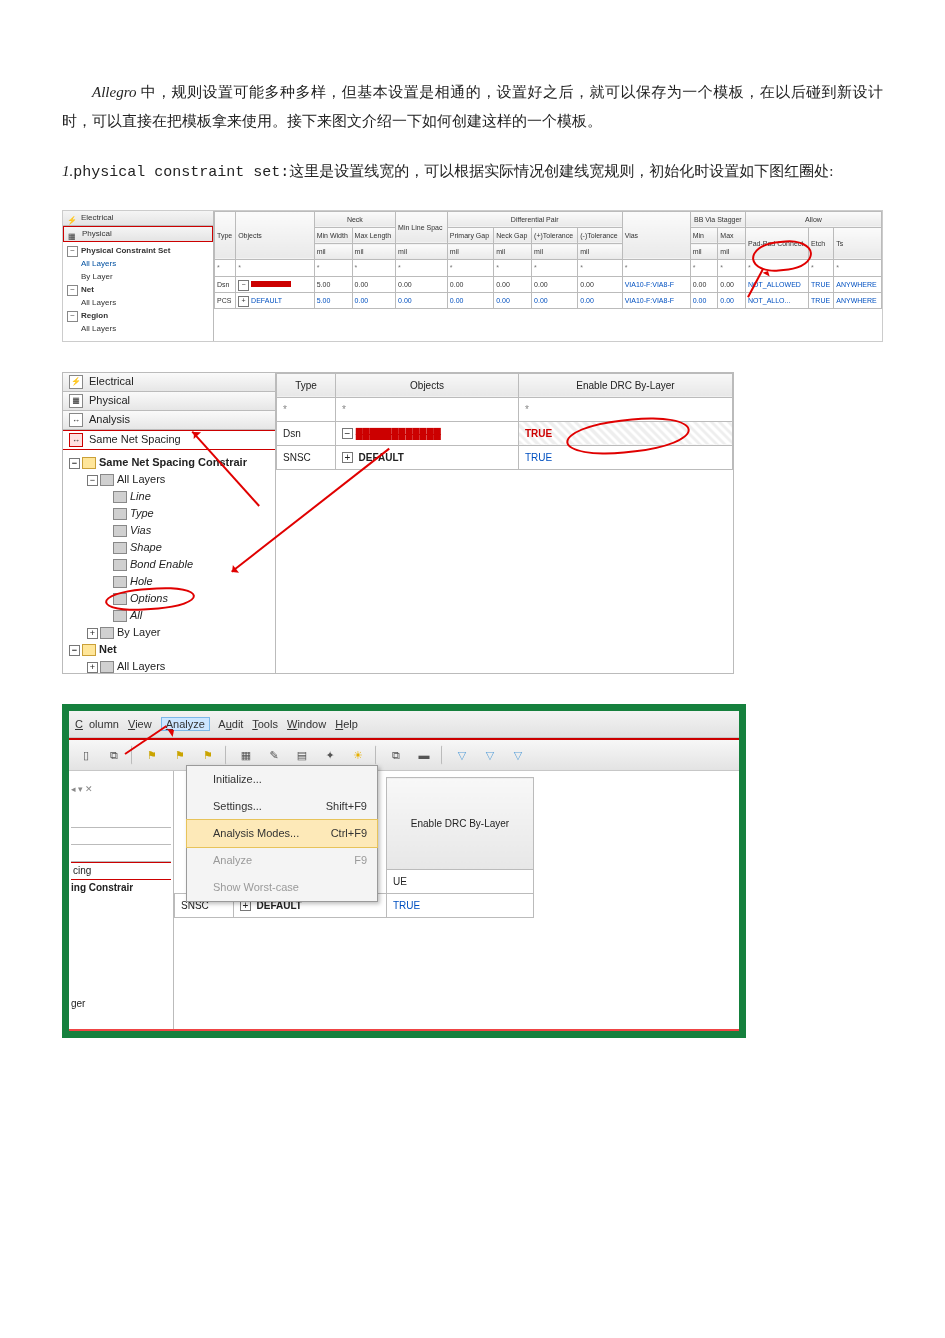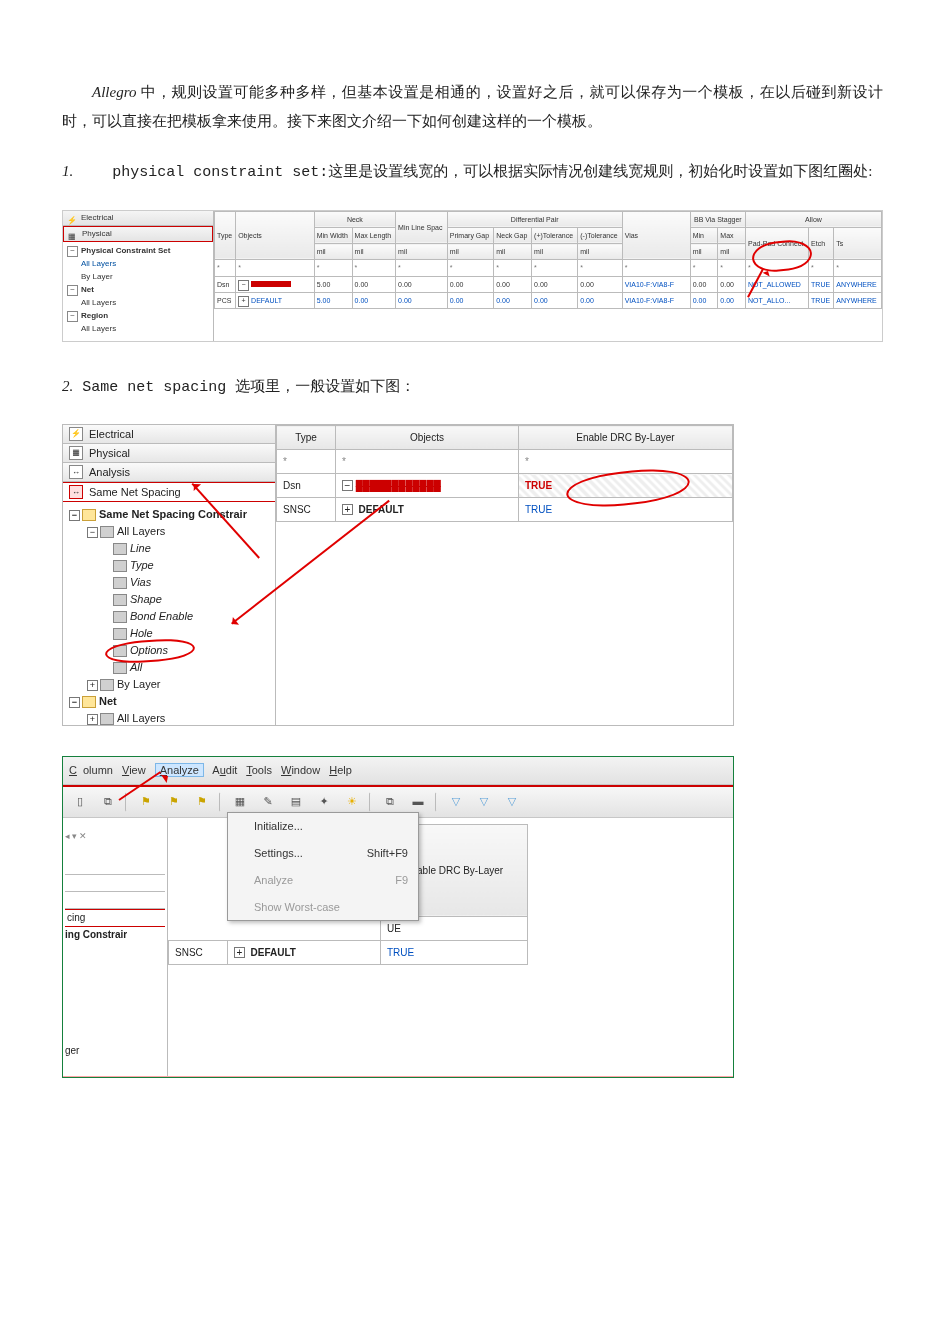--- a/index.html
+++ b/index.html
@@ -1,20 +1,20 @@
 <!DOCTYPE html>
 <html><head>
 <meta charset="utf-8">
 <style>
   html,body{margin:0;padding:0;background:#fff;font-family:"SimSun","Songti SC",serif;color:#222;}
   .page{width:945px;min-height:1338px;margin:0 auto;padding:78px 62px 40px 62px;box-sizing:border-box;font-size:15px;line-height:1.9;}
   .para{margin:0 0 22px 0;text-align:justify;}
   .indent{text-indent:2em;}
   .em{font-style:italic;font-family:"Times New Roman",serif;}
-  .mono{font-family:"Courier New",monospace;margin-left:39px;}
+  .mono{font-family:"Courier New",monospace;}
   .mono2{font-family:"Courier New",monospace;}
 
   
   .fig1{border:1px solid #ccc;font-family:Arial,Helvetica,sans-serif;font-size:8px;color:#333;background:#fff;margin-bottom:30px;}
   .fig1 .wrap{display:flex;}
   .fig1 .navcol{width:150px;border-right:1px solid #bbb;}
   .fig1 .navhdr{display:flex;align-items:center;height:14px;border-bottom:1px solid #bbb;background:linear-gradient(#f5f5f5,#e4e4e4);padding-left:4px;}
   .fig1 .navhdr .ic{width:10px;height:10px;margin-right:4px;display:inline-block;}
   .fig1 .active{border:1px solid #c00;border-radius:0;}
   .fig1 .tree{padding:2px 4px 6px 4px;line-height:13px;}
@@ -69,35 +69,35 @@
   .fig2 .ring2{position:absolute;left:290px;top:46px;width:120px;height:30px;border:2px solid #e00000;border-radius:50%/55%;transform:rotate(-6deg);pointer-events:none;}
   .fig2 .arrA{position:absolute;pointer-events:none;}
   .fig2 .arrA.a1{left:130px;top:58px;width:110px;height:110px;}
   .fig2 .arrA.a1::before{content:"";position:absolute;left:0;top:0;width:100px;height:0;border-top:2px solid #e00000;transform:rotate(48deg);transform-origin:left top;}
   .fig2 .arrA.a1::after{content:"";position:absolute;left:-4px;top:-4px;border:5px solid transparent;border-right-color:#e00000;transform:rotate(48deg);}
   .fig2 .arrA.a2{left:168px;top:198px;width:160px;height:120px;}
   .fig2 .arrA.a2::before{content:"";position:absolute;left:0;top:0;width:200px;height:0;border-top:2px solid #e00000;transform:rotate(-38deg);transform-origin:left top;}
   .fig2 .arrA.a2::after{content:"";position:absolute;left:-4px;top:-4px;border:5px solid transparent;border-right-color:#e00000;transform:rotate(-38deg);}
 
   
-  .fig3{width:670px;height:320px;border:1px solid #15803d;font-family:Tahoma,Arial,sans-serif;font-size:11px;background:#fca5a5;margin-top:8px;position:relative;overflow:hidden;}
+  .fig3{width:670px;height:320px;border:7px solid #15803d;font-family:Tahoma,Arial,sans-serif;font-size:11px;background:#ef4444;margin-top:8px;position:relative;overflow:hidden;}
   .fig3 .menubar{background:linear-gradient(#f3f3f3,#e2e2e2);padding:3px 6px;border-bottom:1px solid #c7c7c7;}
   .fig3 .menubar span{margin-right:6px;color:#333;}
   .fig3 .menubar span u{text-decoration:underline;}
   .fig3 .menubar .act{background:#cde6ff;border:1px solid #7db7e8;padding:0 4px;}
   .fig3 .redbar{height:2px;background:#c00;margin:0 0 0 0;}
   .fig3 .tool{height:30px;background:linear-gradient(#f7f7f7,#e3e3e3);border-bottom:1px solid #c7c7c7;display:flex;align-items:center;padding:0 6px;gap:6px;}
   .fig3 .tbtn{width:20px;height:20px;border:1px solid transparent;border-radius:2px;display:flex;align-items:center;justify-content:center;font-size:11px;color:#555;}
   .fig3 .tbtn.sep{width:2px;border-left:1px solid #bbb;height:18px;}
   .fig3 .body{display:flex;height:258px;}
   .fig3 .lcol{width:100px;border-right:1px solid #bbb;background:#fff;padding:4px 2px;font-size:10px;line-height:16px;}
   .fig3 .lcol .cut{white-space:nowrap;overflow:hidden;}
   .fig3 .lcol .hl{background:#fff;border:1px solid #c00;border-left:none;border-right:none;padding:0 2px;display:block;}
   .fig3 .rcol{flex:1;background:#fff;position:relative;}
-  .fig3 .menu{position:absolute;left:12px;top:-6px;width:190px;background:#f4f4f4;border:1px solid #9a9a9a;box-shadow:2px 2px 4px rgba(0,0,0,.25);margin-left:47px;}
+  .fig3 .menu{position:absolute;left:12px;top:-6px;width:190px;background:#f4f4f4;border:1px solid #9a9a9a;box-shadow:2px 2px 4px rgba(0,0,0,.25);}
   .fig3 .mi{display:flex;justify-content:space-between;padding:3px 10px 3px 26px;color:#333;}
   .fig3 .mi.dis{color:#9a9a9a;align-items:flex-end;}
   .fig3 .mi.hl{background:#fde9b8;border:1px solid #e7c35a;margin:-1px;}
   .fig3 table{border-collapse:collapse;font-size:10px;margin-left:0;width:360px;}
   .fig3 th,.fig3 td{border:1px solid #bbb;padding:2px 6px;text-align:left;height:16px;background:#fff;}
   .fig3 thead th{background:linear-gradient(#f8f8f8,#e7e7e7);font-weight:normal;text-align:center;}
   .fig3 .arr3{position:absolute;left:56px;top:14px;width:60px;height:40px;pointer-events:none;}
   .fig3 .arr3::before{content:"";position:absolute;left:0;top:28px;width:50px;height:0;border-top:2px solid #e00000;transform:rotate(-34deg);transform-origin:left;}
   .fig3 .arr3::after{content:"";position:absolute;left:44px;top:0;border:5px solid transparent;border-left-color:#e00000;transform:rotate(-34deg);}
 </style>
@@ -230,23 +230,20 @@
                 <td colspan="15" style="height:28px;border-left:none;border-right:none;border-bottom:none;"></td>
               </tr>
           </tbody>
         </table>
       </div>
     </div>
     <div class="ring ring1"></div>
     <div class="arrow1"></div>
   </div>
 
-  <p class="para">
-    <span class="em">2.</span><span class="mono2"> Same net spacing </span><span>选项里，一般设置如下图：</span>
-  </p>
 
   <div class="fig2">
     <div class="wrap">
       <div class="left">
         <div class="tab">
             <span class="ic">⚡</span>
             <span>Electrical</span>
           </div>
         <div class="tab">
             <span class="ic">▦</span>
@@ -358,20 +355,24 @@
       <div class="rcol">
         <div class="menu">
           <div class="mi">
               <span>Initialize...</span>
               <span></span>
             </div>
           <div class="mi">
               <span>Settings...</span>
               <span>Shift+F9</span>
             </div>
+          <div class="mi hl">
+              <span>Analysis Modes...</span>
+              <span>Ctrl+F9</span>
+            </div>
           <div class="mi dis">
               <span>Analyze</span>
               <span>F9</span>
             </div>
           <div class="mi dis">
               <span>Show Worst-case</span>
               <span></span>
             </div>
         </div>
         <div style="height:6px;"></div>

